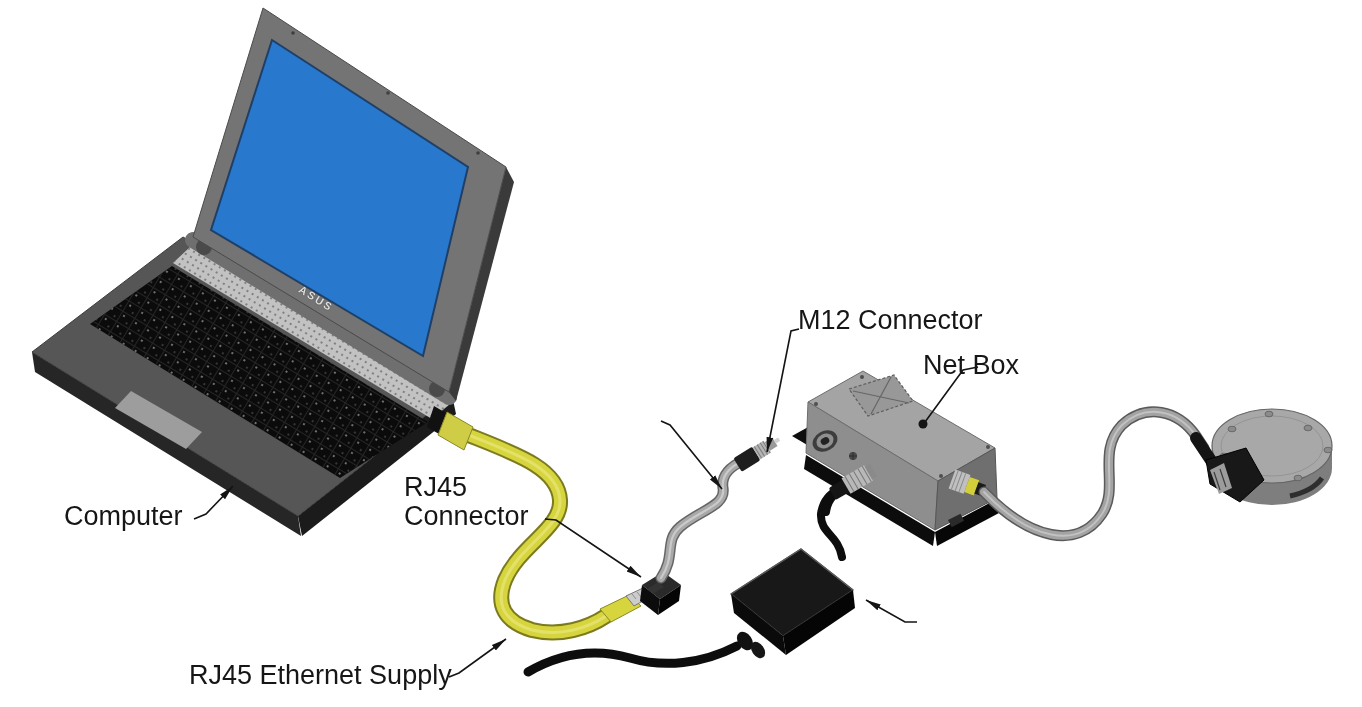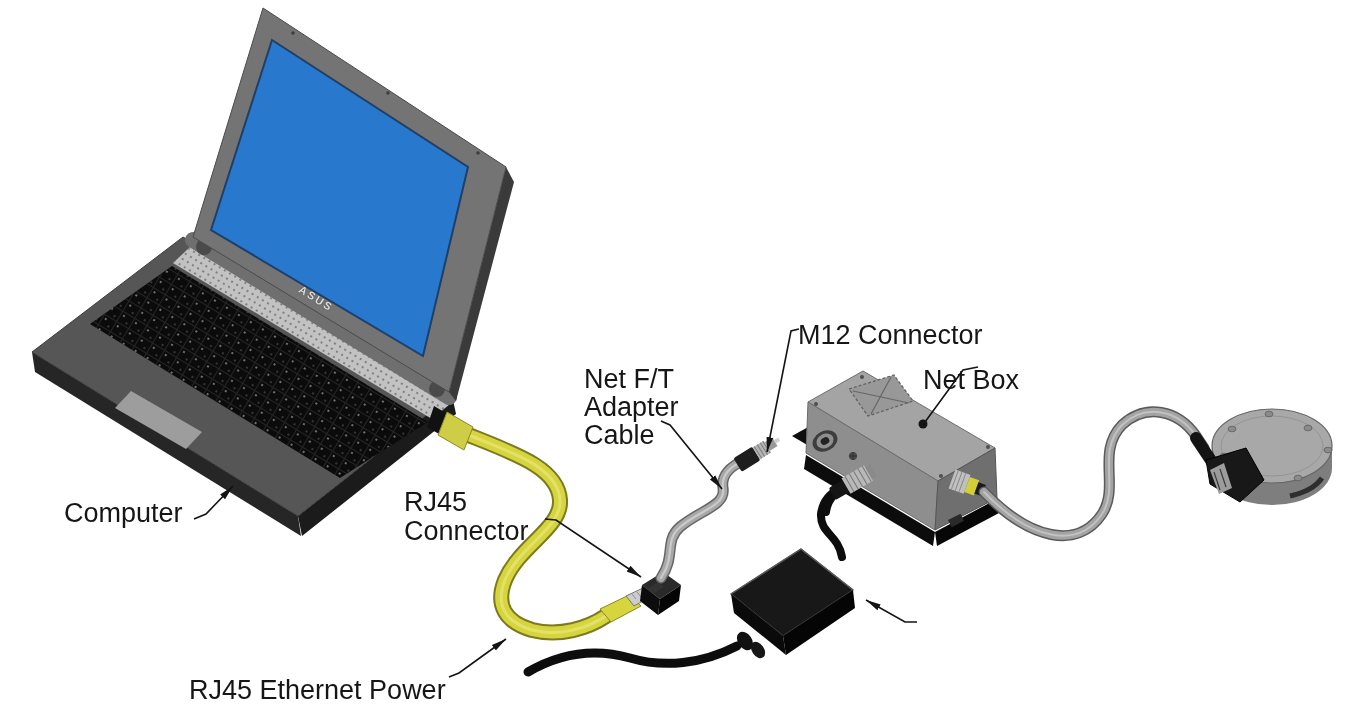--- a/index.html
+++ b/index.html
@@ -5,23 +5,22 @@
   html,body{margin:0;padding:0;background:#fff;}
   .stage{
     position:relative;width:1362px;height:707px;background:#ffffff;
     overflow:hidden;font-family:"Liberation Sans",sans-serif;
   }
   .art{position:absolute;left:0;top:0;}
   .callout{
     position:absolute;color:#161616;font-size:27px;line-height:29px;
     font-family:"Liberation Sans",sans-serif;letter-spacing:0px;
     white-space:pre-line;
-    margin-top:15px;
   }
-  .lbl-computer{left:64px;top:484px;}
+  .lbl-computer{left:64px;top:502px;}
   .lbl-rj45-connector{left:404px;top:473px;width:150px;text-align:left;}
   .lbl-ethernet{left:189px;top:661px;}
   .lbl-adapter{left:584px;top:350px;line-height:28px;}
   .lbl-m12{left:798px;top:306px;}
   .lbl-netbox{left:923px;top:351px;}
   .lbl-power{left:919px;top:603px;}
   .asus-logo{
     position:absolute;left:303px;top:283px;color:#dfdfdf;font-size:11px;
     font-weight:bold;letter-spacing:2px;transform:rotate(32deg);
     transform-origin:left top;text-shadow:0 0 1px #222;
@@ -212,22 +211,19 @@
     <path d="M 799,329 L 791,331 L 767,452" marker-end="url(#arrowhead)"></path>
     <path d="M 978,367 L 963,370 L 925,422"></path>
     <path d="M 917,622 L 905,622 L 866,600" marker-end="url(#arrowhead)"></path>
     <circle cx="923" cy="424" r="4.5" fill="#141414" stroke="none"></circle>
   </g>
 </svg>
 
 <div class="callout lbl-computer">Computer</div>
 <div class="callout lbl-rj45-connector">RJ45
 Connector</div>
-<div class="callout lbl-ethernet">RJ45 Ethernet Power</div>
-<div class="callout lbl-adapter">Net F/T
-Adapter
-Cable</div>
+<div class="callout lbl-ethernet">RJ45 Ethernet Supply</div>
 <div class="callout lbl-m12">M12 Connector</div>
 <div class="callout lbl-netbox">Net Box</div>
 
 <div class="asus-logo">ASUS</div>
 
 </div>
 
 </body></html>

